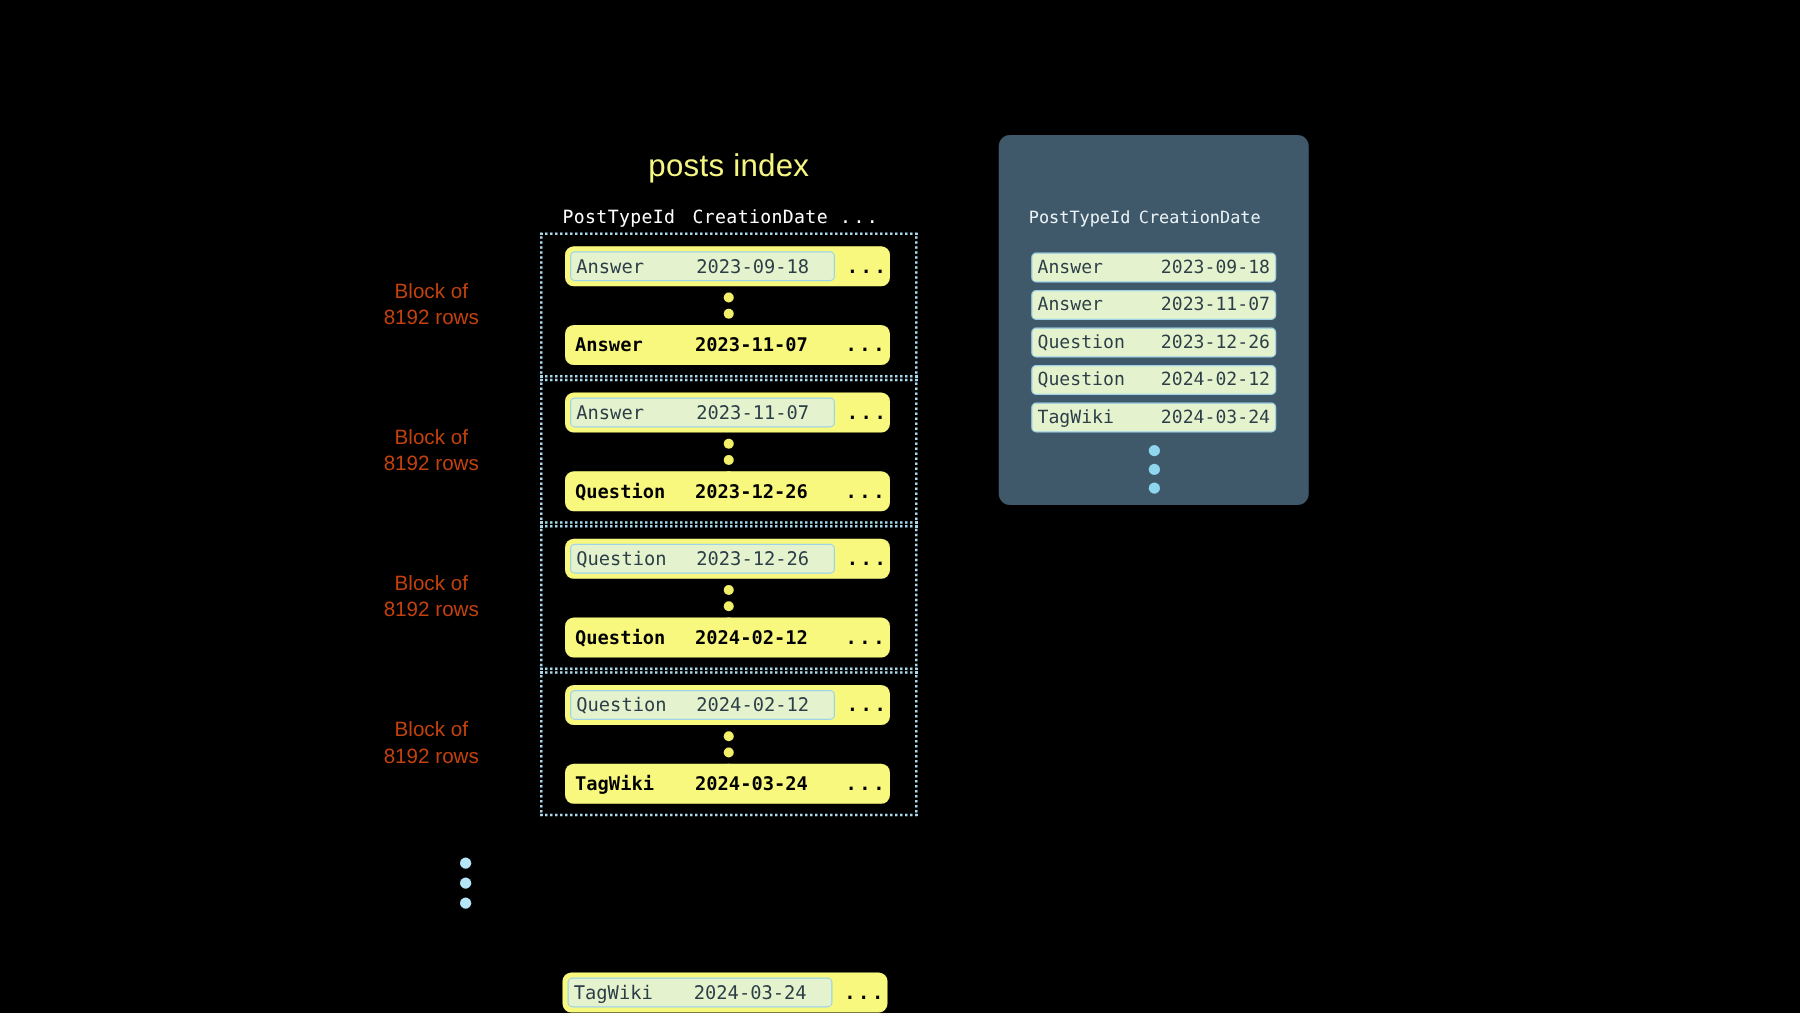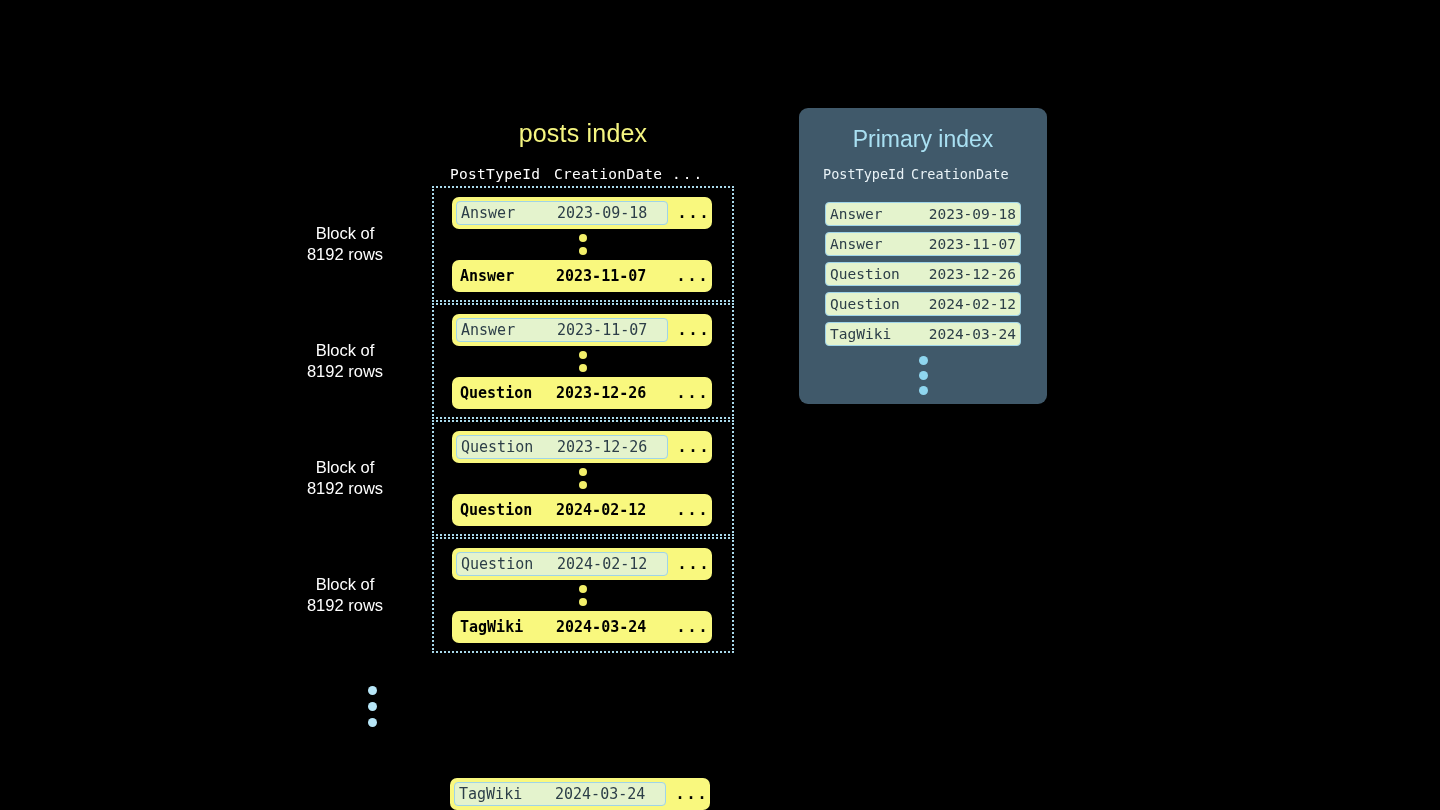--- a/index.html
+++ b/index.html
@@ -58,21 +58,21 @@
     margin-bottom:1px;
     padding:0;
   }
   .block-label{
     position:absolute;
     right:calc(100% + 14px);
     top:50%;
     transform:translateY(-50%);
     width:150px;
     text-align:center;
-    color:#ffffff;
+    color:#c2410c;
     font-size:16.5px;
     line-height:21px;
     white-space:pre-line;
   }
 
   
   .row{
     position:absolute;
     left:18px;
     width:260px;
@@ -311,21 +311,20 @@
 
   </div>
 
   <div class="left-dots">
       <i></i>
       <i></i>
       <i></i>
     </div>
 
   <div class="index-panel">
-    <div class="index-title">Primary index</div>
 
     <div class="index-header">
       <span class="ih-type">PostTypeId</span>
       <span class="ih-date">CreationDate</span>
     </div>
 
     <div class="index-rows">
       <div class="idx-row">
         <span class="ic-type">Answer</span>
         <span class="ic-date">2023-09-18</span>

